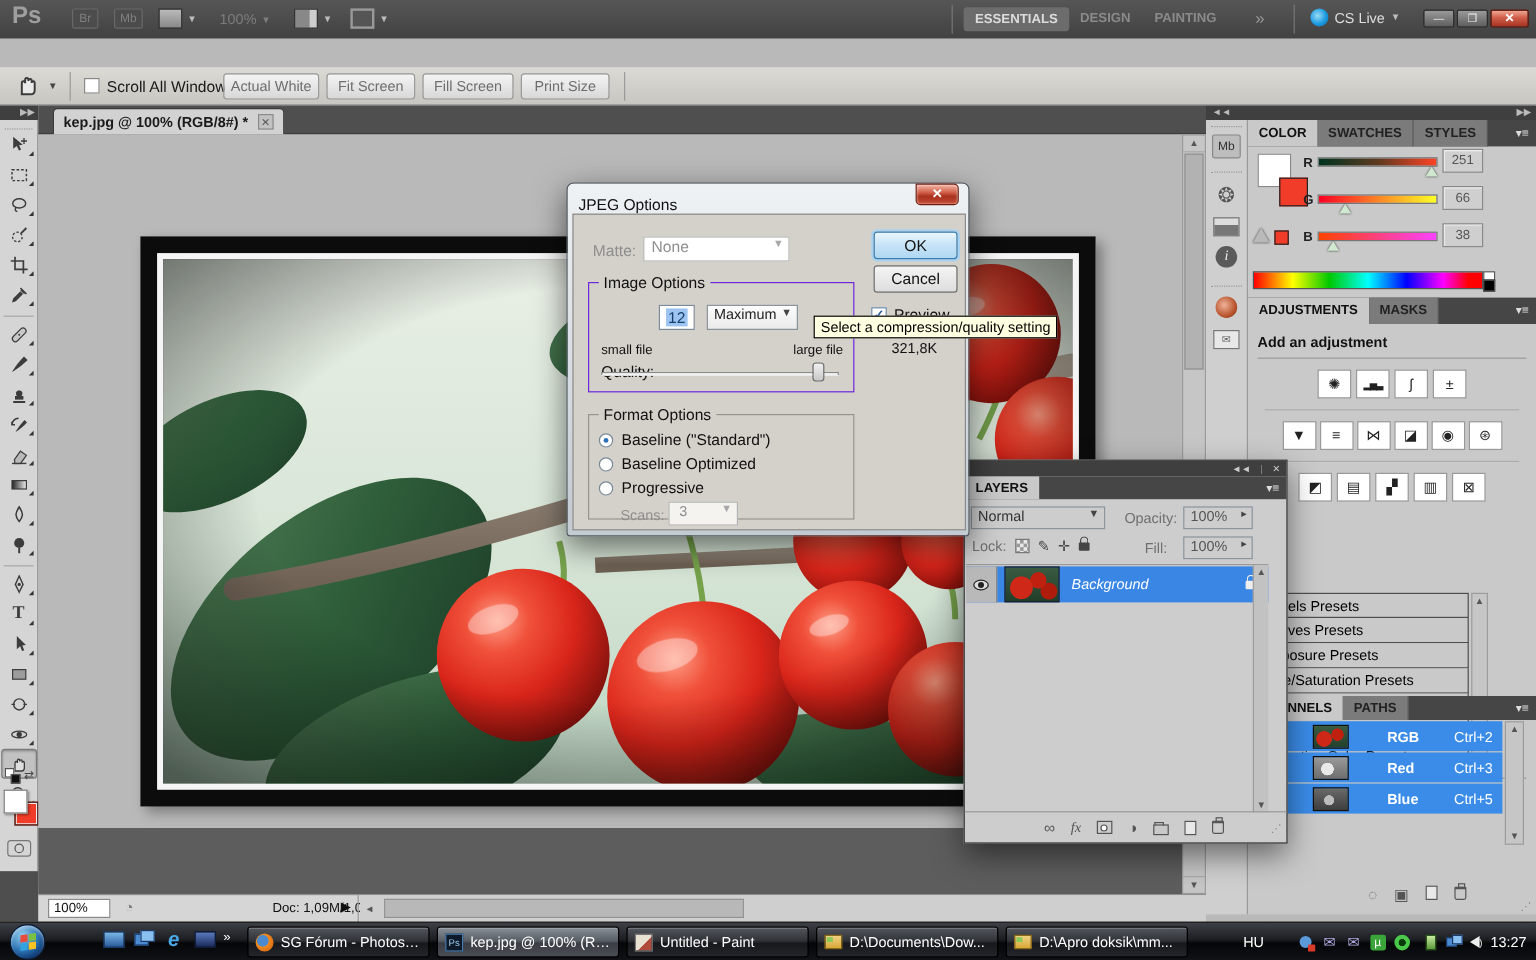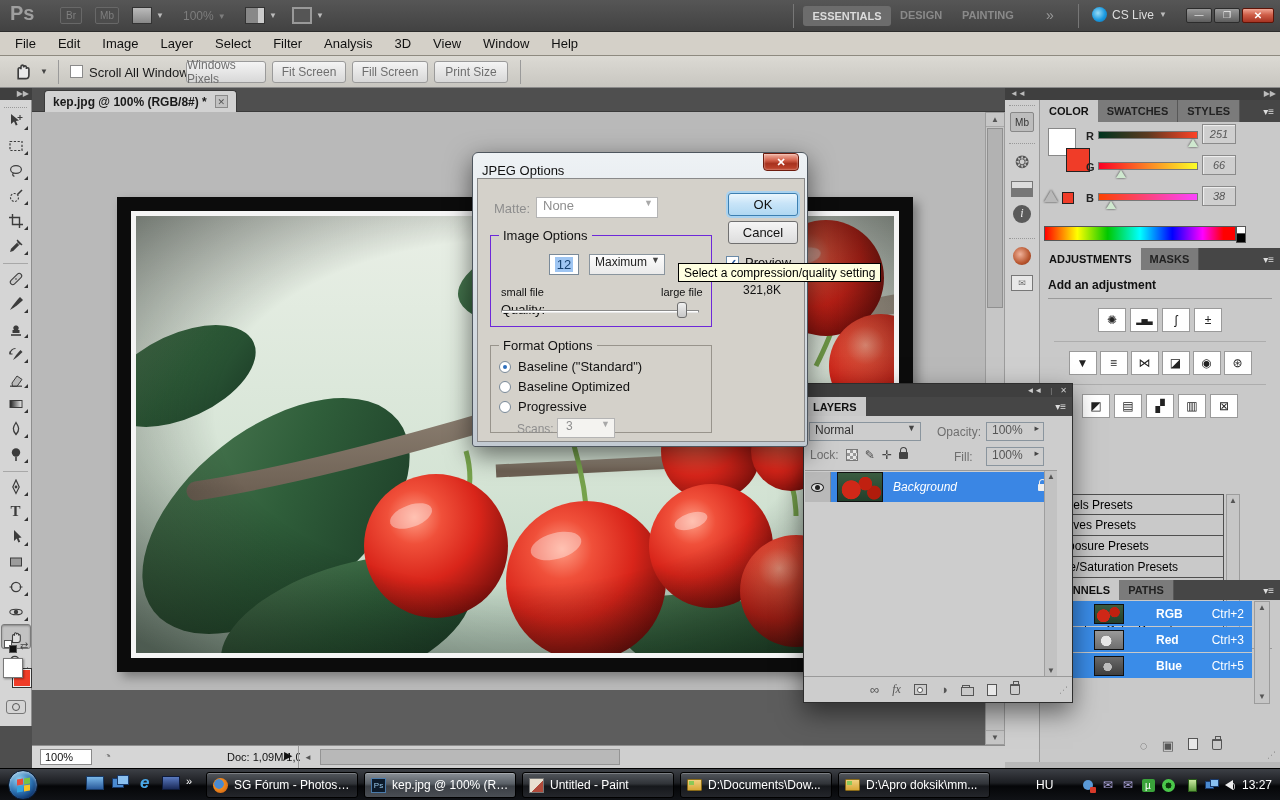--- a/index.html
+++ b/index.html
@@ -22,21 +22,21 @@
   .tool svg{display:block}
   .tool.sub::after{content:"";position:absolute;right:3px;bottom:3px;border-left:4px solid transparent;border-bottom:4px solid #333;}
   .tsel{border:1px solid #7a7a7a;border-radius:3px;background:#c2c2c2;box-shadow:inset 0 1px 2px rgba(0,0,0,.3);}
   
   .phead{background:#464646;display:flex;align-items:stretch;height:22px;}
   .ptab{display:flex;align-items:center;padding:0 9px;font-size:11px;font-weight:bold;}
   .pon{background:#c9c9c9;color:#111;}
   .poff{background:#7b7b7b;color:#222;border-right:1px solid #585858;}
   .pmenu{margin-left:auto;color:#ddd;font-size:10px;padding:0 6px;display:flex;align-items:center;}
   .valbox{background:#cfcfcf;border:1px solid #8a8a8a;box-shadow:inset 1px 1px 1px rgba(255,255,255,.7);
-    color:#555;font-size:11px;display:flex;align-items:center;justify-content:center;font-style:italic;}
+    color:#555;font-size:11px;display:flex;align-items:center;justify-content:center;}
   .aicon{width:26px;height:22px;background:#fff;box-shadow:0 0 0 1px #9a9a9a;display:flex;align-items:center;justify-content:center;font-size:12px;color:#222;}
   .prow{height:21px;border:1px solid #4f4f4f;border-top:none;font-size:12px;color:#000;display:flex;align-items:center;padding-left:5px;background:#c9c9c9;}
   .chrow{height:25px;background:#3a8ce8;display:flex;align-items:center;margin-bottom:1px;color:#fff;font-weight:bold;font-size:12px;gap:24px;}
   .scrollv{background:#c6c6c6;border:1px solid #9c9c9c;}
   .sarrow{color:#555;font-size:8px;text-align:center;line-height:12px;}
   
   .eye{width:13px;height:9px;border:1px solid #222;border-radius:50%;position:relative;background:#ddd;}
   .eye::after{content:"";position:absolute;left:3px;top:1px;width:5px;height:5px;border-radius:50%;background:#222;}
   .padlock{width:9px;height:7px;background:#444;position:relative;border-radius:1px;}
   .padlock::before{content:"";position:absolute;left:1px;top:-5px;width:5px;height:5px;border:1.5px solid #444;border-bottom:none;border-radius:4px 4px 0 0;}
@@ -99,47 +99,34 @@
     <div class="abs flex" style="left:1092px;top:7px;gap:5px;">
       <span style="width:15px;height:15px;border-radius:50%;background:radial-gradient(circle at 40% 40%,#9adcf5,#1b9ae0 55%,#0c6aa8);display:inline-block;"></span>
       <span style="color:#ddd;font-size:12px;">CS Live</span>
       <span style="color:#bbb;font-size:8px;">▼</span>
     </div>
     <div class="abs" style="left:1186px;top:8px;width:26px;height:15px;background:linear-gradient(#9a9a9a,#5e5e5e);border:1px solid #2c2c2c;border-radius:2px;color:#eee;font-size:9px;text-align:center;line-height:13px;">—</div>
     <div class="abs" style="left:1214px;top:8px;width:26px;height:15px;background:linear-gradient(#9a9a9a,#5e5e5e);border:1px solid #2c2c2c;border-radius:2px;color:#eee;font-size:9px;text-align:center;line-height:13px;">❐</div>
     <div class="abs" style="left:1242px;top:8px;width:32px;height:15px;background:linear-gradient(#f0a694,#cf5e48 45%,#a63322);border:1px solid #5e1408;border-radius:2px;color:#fff;font-size:10px;font-weight:bold;text-align:center;line-height:13px;">✕</div>
   </div>
 
-  <div class="abs menubar" style="padding-left:4px;">
-    <div class="menuitem">File</div>
-    <div class="menuitem">Edit</div>
-    <div class="menuitem">Image</div>
-    <div class="menuitem">Layer</div>
-    <div class="menuitem">Select</div>
-    <div class="menuitem">Filter</div>
-    <div class="menuitem">Analysis</div>
-    <div class="menuitem">3D</div>
-    <div class="menuitem">View</div>
-    <div class="menuitem">Window</div>
-    <div class="menuitem">Help</div>
-  </div>
 
   <div class="abs optionsbar">
     <div class="abs flex" style="left:12px;top:4px;gap:6px;">
       <svg width="22" height="22" viewBox="0 0 16 16">
           <g stroke="#3c3c3c" stroke-width="1.2" fill="#e9e9e9">
             <path d="M4.5 13.5 V7 q0-1.4 1-1.4 q1 0 1 1.2 V5 q0-1.3 1-1.3 q1 0 1 1.2 v.6 q0-1.2 1-1.2 q1 0 1 1.3 v1 q0-1 .9-1 q.9 0 .9 1.2 V11 q0 2.5-2.4 2.5 Z"></path>
           </g>
         </svg>
       <span style="color:#444;font-size:8px;">▼</span>
     </div>
     <div class="abs vdiv" style="left:58px;top:4px;"></div>
     <div class="abs" style="left:70px;top:9px;width:13px;height:13px;background:#fff;border:1px solid #8a8a8a;"></div>
     <div class="abs" style="left:89px;top:9px;font-size:13px;color:#1a1a1a;">Scroll All Windows</div>
-    <div class="abs obtn" style="left:186px;top:5px;width:80px;">Windows Pixels</div>
+    <div class="abs obtn" style="left:186px;top:5px;width:80px;">Actual White</div>
     <div class="abs obtn" style="left:272px;top:5px;width:74px;">Fit Screen</div>
     <div class="abs obtn" style="left:352px;top:5px;width:76px;">Fill Screen</div>
     <div class="abs obtn" style="left:434px;top:5px;width:74px;">Print Size</div>
     <div class="abs vdiv" style="left:520px;top:4px;"></div>
   </div>
 
   <div class="abs" style="left:0;top:88px;width:32px;height:12px;background:#3f3f3f;color:#bbb;font-size:8px;text-align:right;padding-right:3px;line-height:12px;">▶▶</div>
   <div class="abs toolstrip" style="top:100px;height:626px;">
     <div style="height:8px;border-bottom:1px dotted #999;margin:0 4px;"></div>
     <div class="tool sub">

